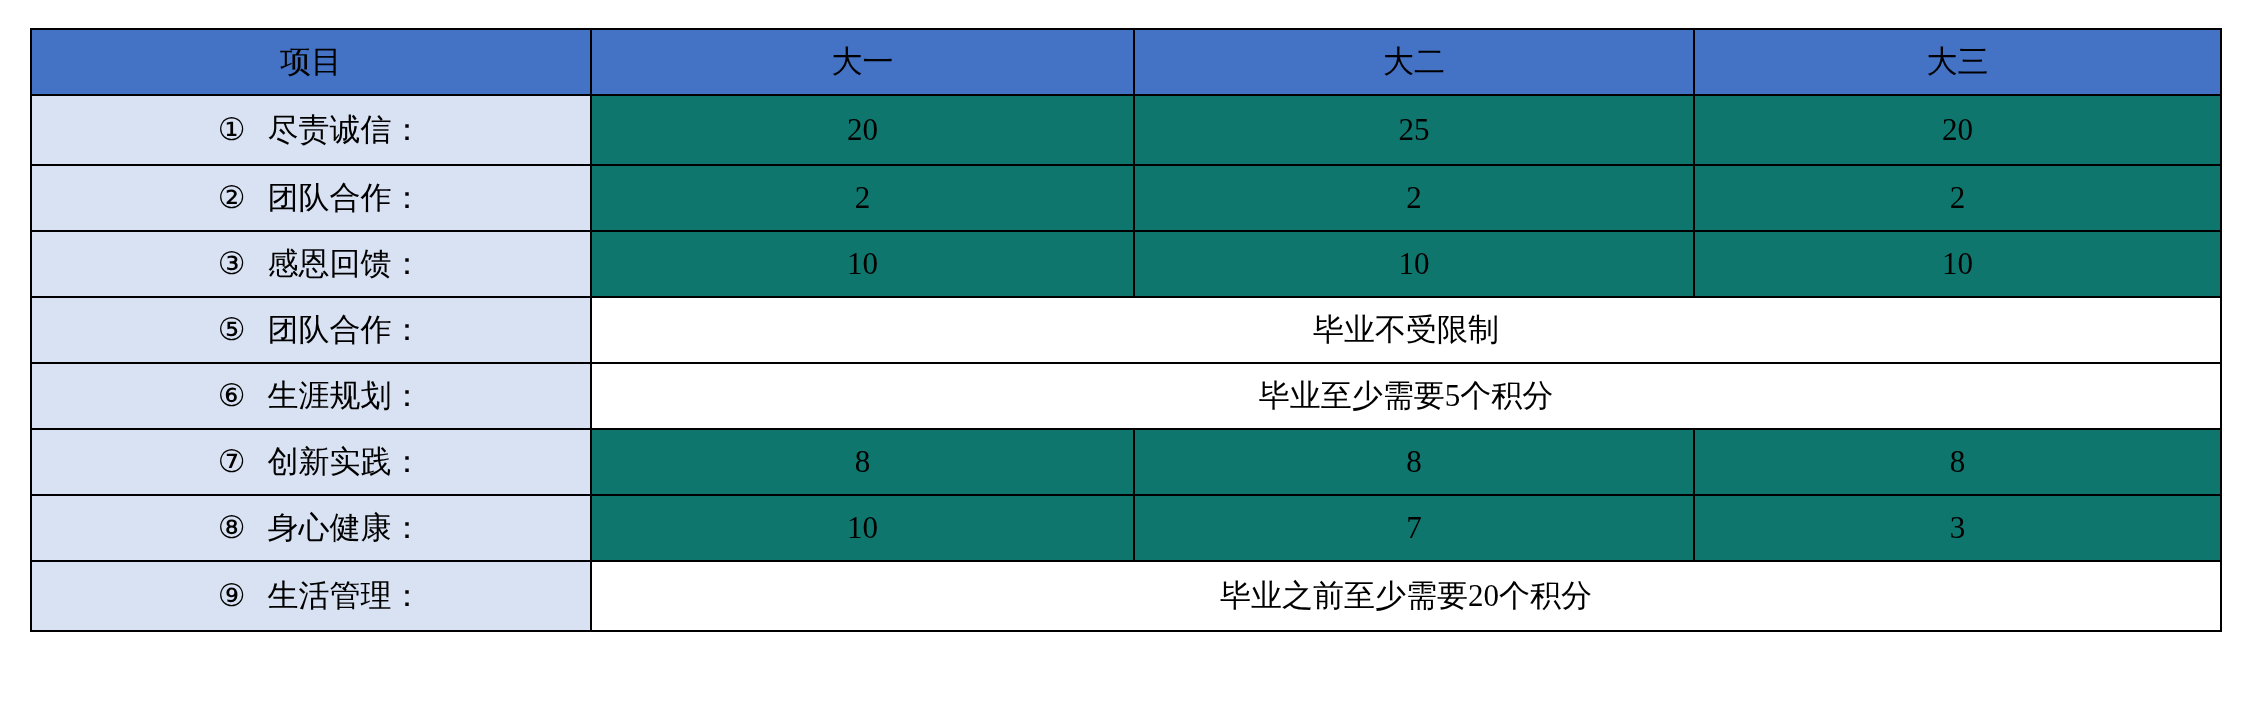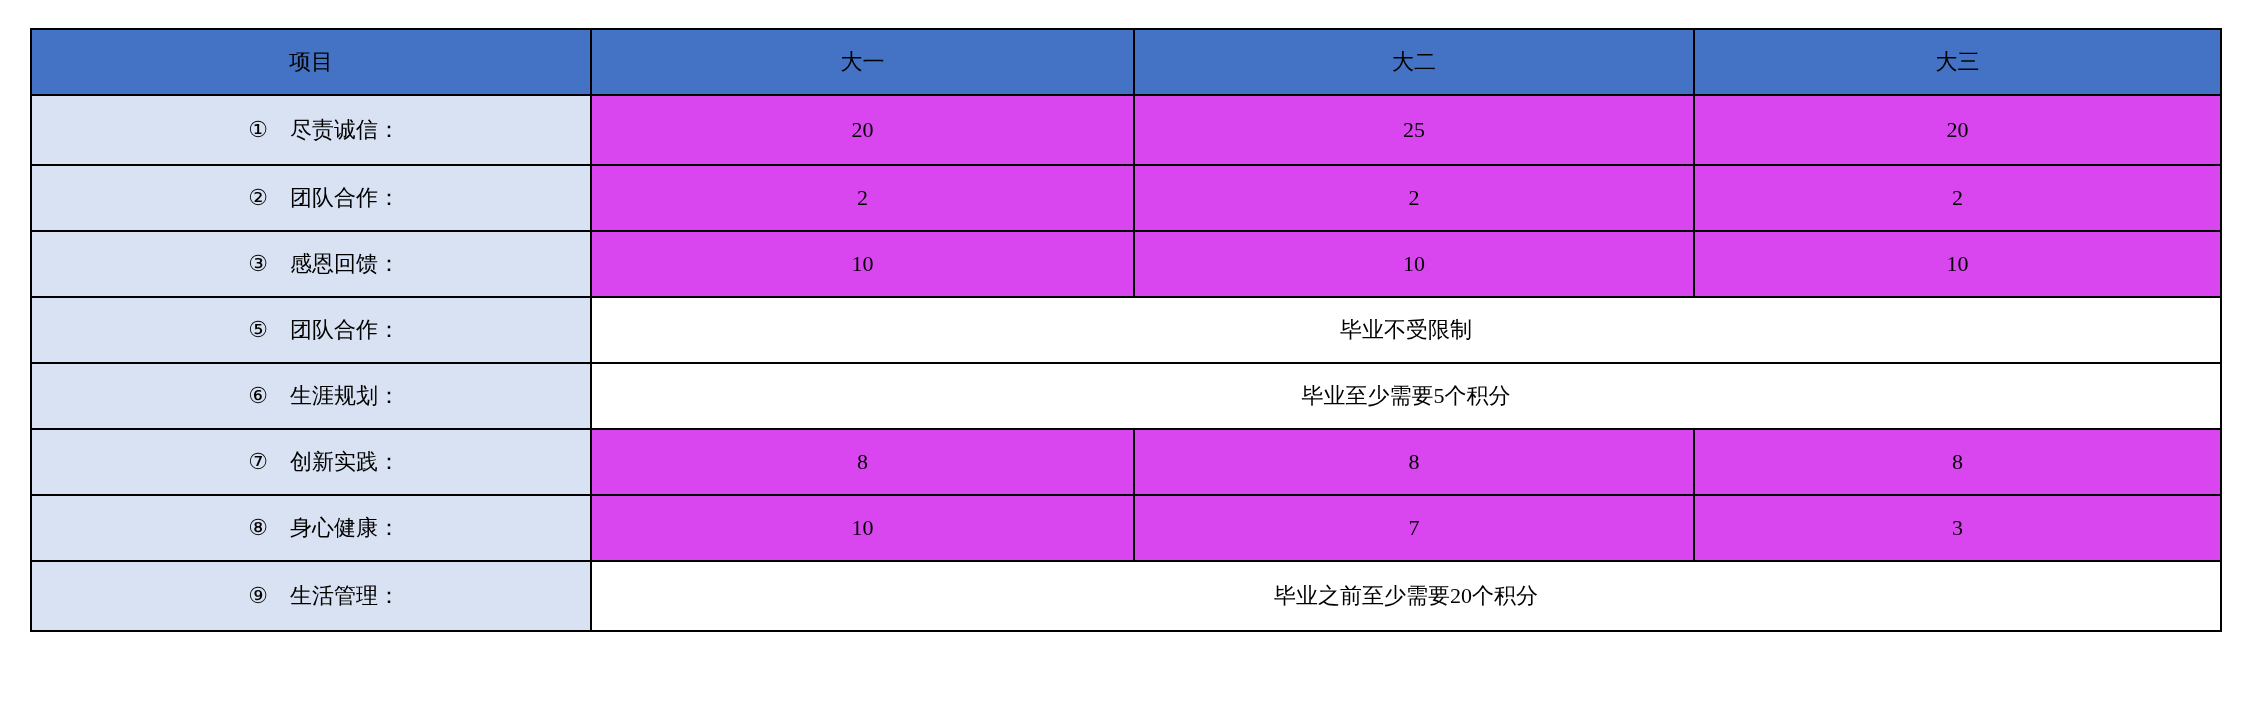--- a/index.html
+++ b/index.html
@@ -28,21 +28,21 @@
   table.grid col.c-y1     { width: 543px; }
   table.grid col.c-y2     { width: 560px; }
   table.grid col.c-y3     { width: 527px; }
 
   table.grid th,
   table.grid td {
     border: 2px solid #000000;
     padding: 0;
     height: 64px;
     vertical-align: middle;
-    font-size: 22px;
+    font-size: 31px;
     font-weight: normal;
     color: #000000;
   }
   thead th {
     background: #4472c4;
     color: #ffffff;
     font-size: 36px;
     font-weight: bold;
     text-align: center;
     height: 62px;
@@ -58,21 +58,21 @@
     display: inline-block;
     text-align: right;
     white-space: nowrap;
   }
   td.label .num {
     display: inline-block;
     min-width: 46px;
     margin-right: 22px;
   }
   td.value {
-    background: #d946ef;
+    background: #0f766e;
     text-align: center;
     font-size: 34px;
   }
   td.span-note {
     background: #ffffff;
     text-align: center;
     font-size: 35px;
     margin-left: 39px;
   }
   

